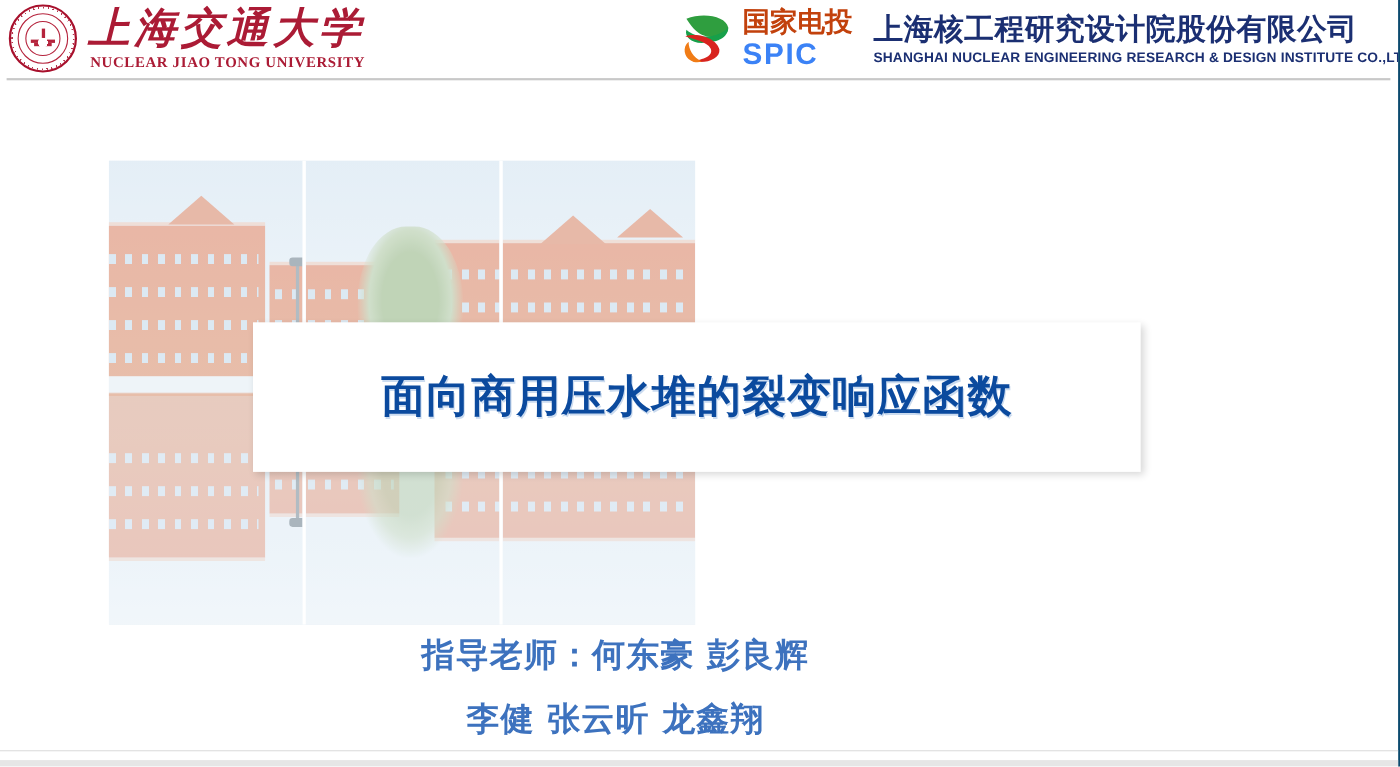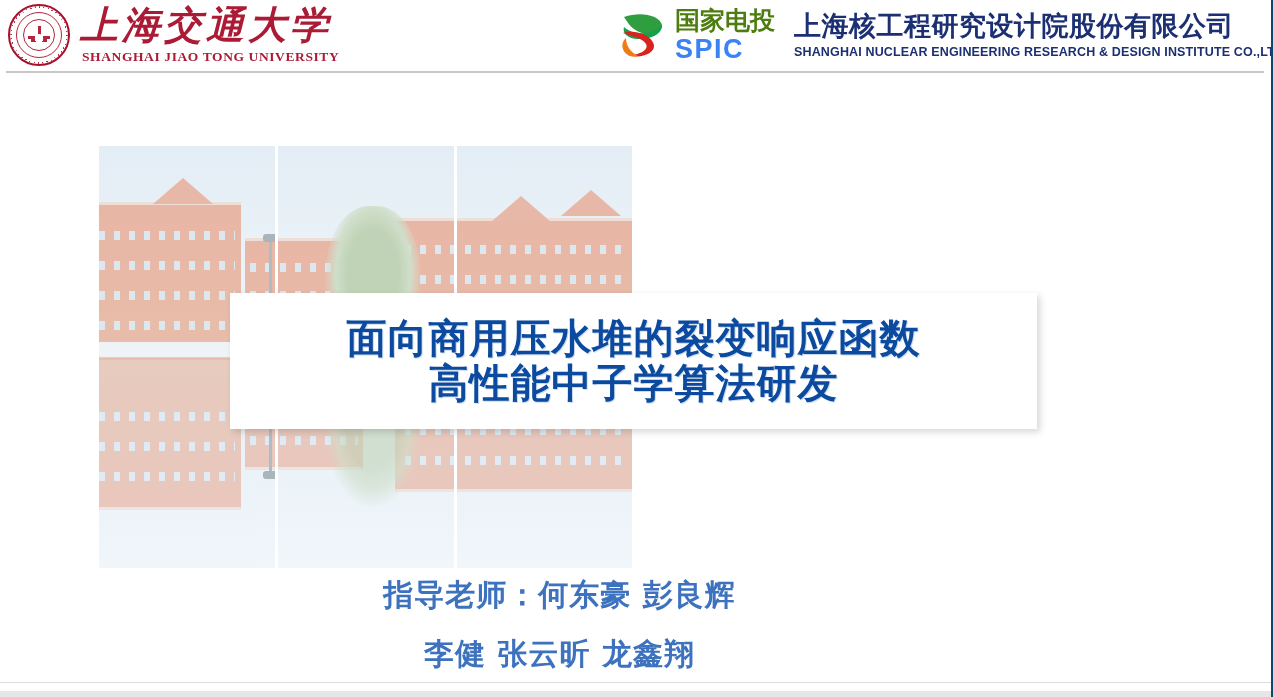--- a/index.html
+++ b/index.html
@@ -118,21 +118,21 @@
   }
   .spic-mark {
     position: relative;
     width: 48px; height: 54px;
     flex: 0 0 auto;
   }
   .spic-names { display: flex; flex-direction: column; line-height: 1; }
   .spic-cn {
     font-size: 25px;
     font-weight: 700;
-    color: #4d7c0f;
+    color: #c2410c;
     letter-spacing: 0px;
     white-space: nowrap;
   }
   .spic-en {
     font-size: 27px;
     font-weight: 700;
     color: #3b82f6;
     letter-spacing: 1.5px;
     margin-top: 3px;
     white-space: nowrap;
@@ -295,21 +295,21 @@
 <div class="slide">
 
   <div class="header">
 
     <div class="sjtu-block">
       <div class="sjtu-seal">
         <div class="seal-ring-text"></div>
       </div>
       <div class="sjtu-words">
         <div class="sjtu-cn">上海交通大学</div>
-        <div class="sjtu-en">SHANGHAI JIAO TONG UNIVERSITY</div>
+        <div class="sjtu-en">NUCLEAR JIAO TONG UNIVERSITY</div>
       </div>
     </div>
 
     <div class="spic-block">
       <div class="spic-mark">
         <svg width="48" height="54" viewBox="0 0 48 54" aria-hidden="true">
           <path d="M6 8 C22 2, 42 6, 44 16 C45 24, 32 26, 24 24 C14 21, 10 14, 6 8 Z" fill="#2f9e3f"></path>
           <path d="M44 16 C44 28, 28 30, 20 30 C10 30, 4 24, 6 18 C14 26, 34 27, 44 16 Z" fill="#17a04a"></path>
           <path d="M5 24 C16 20, 34 26, 36 36 C37 45, 22 50, 10 46 C22 46, 31 41, 28 35 C25 29, 13 27, 5 24 Z" fill="#d8241f"></path>
           <path d="M10 46 C4 43, 2 34, 8 29 C8 36, 12 43, 20 47 C17 48, 13 48, 10 46 Z" fill="#f07c16"></path>
@@ -422,21 +422,20 @@
 
       </div>
     </div>
 
     <div class="photo-seam" style="left:176px;"></div>
     <div class="photo-seam" style="left:355px;"></div>
   </div>
 
   <div class="title-box">
     <div class="title-line">面向商用压水堆的裂变响应函数</div>
-    <div class="title-line">高性能中子学算法研发</div>
   </div>
 
   <div class="credits">
     <div class="credit-line advisors">指导老师：何东豪 彭良辉</div>
     <div class="credit-line students">李健 张云昕 龙鑫翔</div>
   </div>
 
   <div class="bottom-strip">
     <div class="inner"></div>
   </div>

